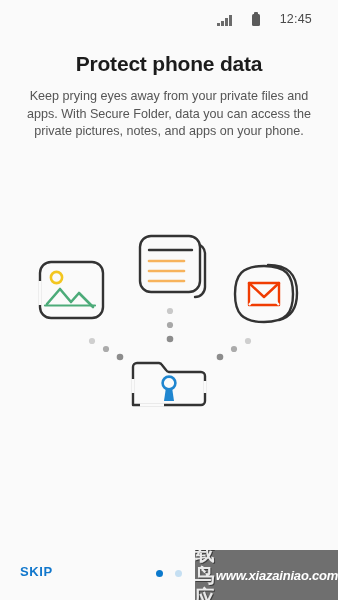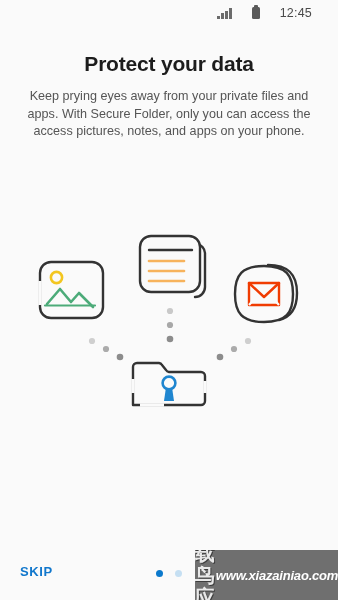--- a/index.html
+++ b/index.html
@@ -7,21 +7,21 @@
     width:338px; height:600px;
     background:#fafafa;
     font-family:"Liberation Sans", sans-serif;
     overflow:hidden;
     position:relative;
     color:#222;
   }
   
   .statusbar{
     position:absolute; top:0; left:0; width:322px; height:26px;
-    display:flex; align-items:center; justify-content:flex-end;
+    display:flex; align-items:flex-end; justify-content:flex-end;
     padding-right:10px; box-sizing:border-box;
     gap:20px;
   }
   .sb-signal{ display:flex; align-items:flex-end; gap:1.5px; height:11px; }
   .sb-signal i{ display:block; width:2.5px; background:#6b6b6b; }
   .sb-signal i:nth-child(1){ height:3px; }
   .sb-signal i:nth-child(2){ height:5.5px; }
   .sb-signal i:nth-child(3){ height:8px; }
   .sb-signal i:nth-child(4){ height:11px; }
   .sb-batt{ position:relative; width:8px; height:12px; background:#5a5a5a; border-radius:1.5px; }
@@ -88,22 +88,22 @@
     <i></i>
       <i></i>
       <i></i>
       <i></i>
   </span>
   <span class="sb-batt"></span>
   <span class="sb-time">12:45</span>
 </div>
 
 <div class="headline">
-  <h1 class="title">Protect your data</h1>
-  <p class="subtitle">Keep prying eyes away from your private files and apps. With Secure Folder, only you can access the access pictures, notes, and apps on your phone.</p>
+  <h1 class="title">Protect phone data</h1>
+  <p class="subtitle">Keep prying eyes away from your private files and apps. With Secure Folder, data you can access the private pictures, notes, and apps on your phone.</p>
 </div>
 
 <div class="illustration">
   <svg width="338" height="215" viewBox="0 0 338 215" xmlns="http://www.w3.org/2000/svg">
 
     <g>
 
       <path d="M52 47 L92 47 A11 11 0 0 1 103 58 L103 92 A11 11 0 0 1 92 103 L51 103 A11 11 0 0 1 40 92 L40 58 A11 11 0 0 1 51 47 Z" fill="#fafafa" stroke="#333" stroke-width="2.4" stroke-linecap="round"></path>
 
       <path d="M40 66 L40 90" stroke="#fafafa" stroke-width="3.4"></path>

